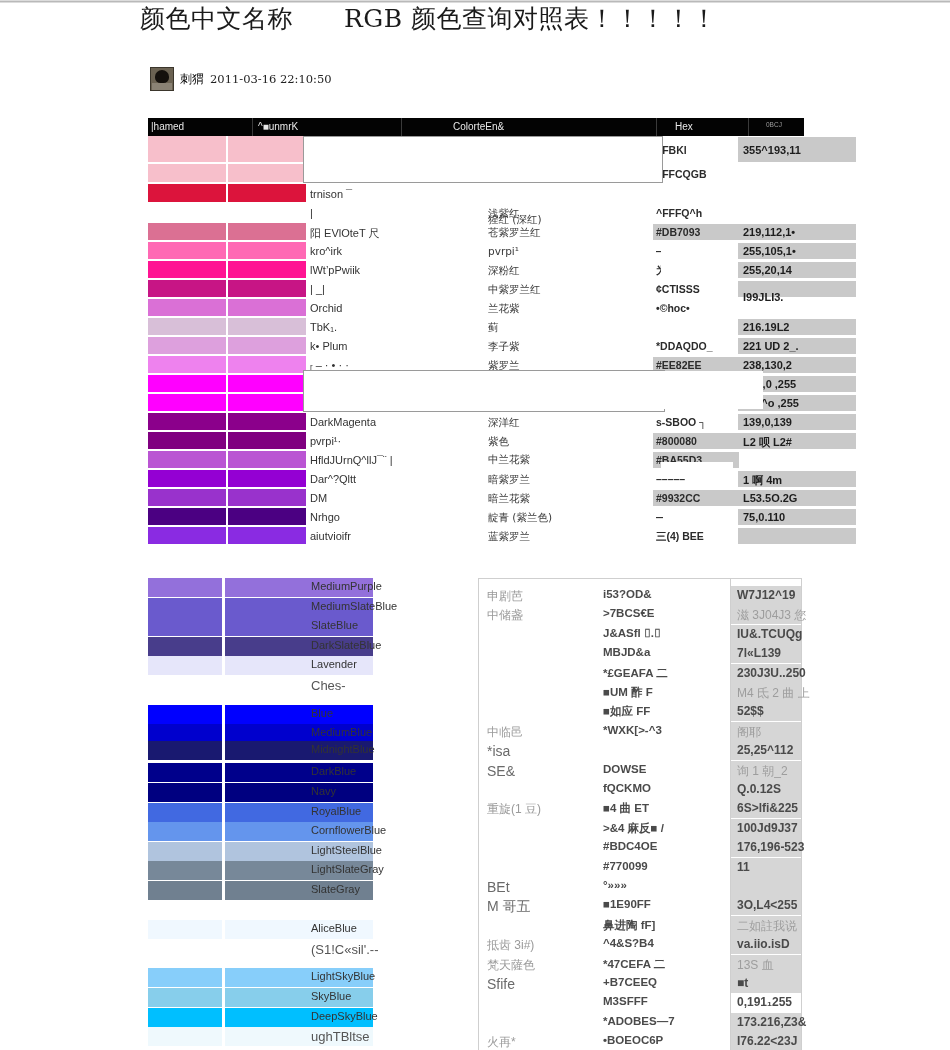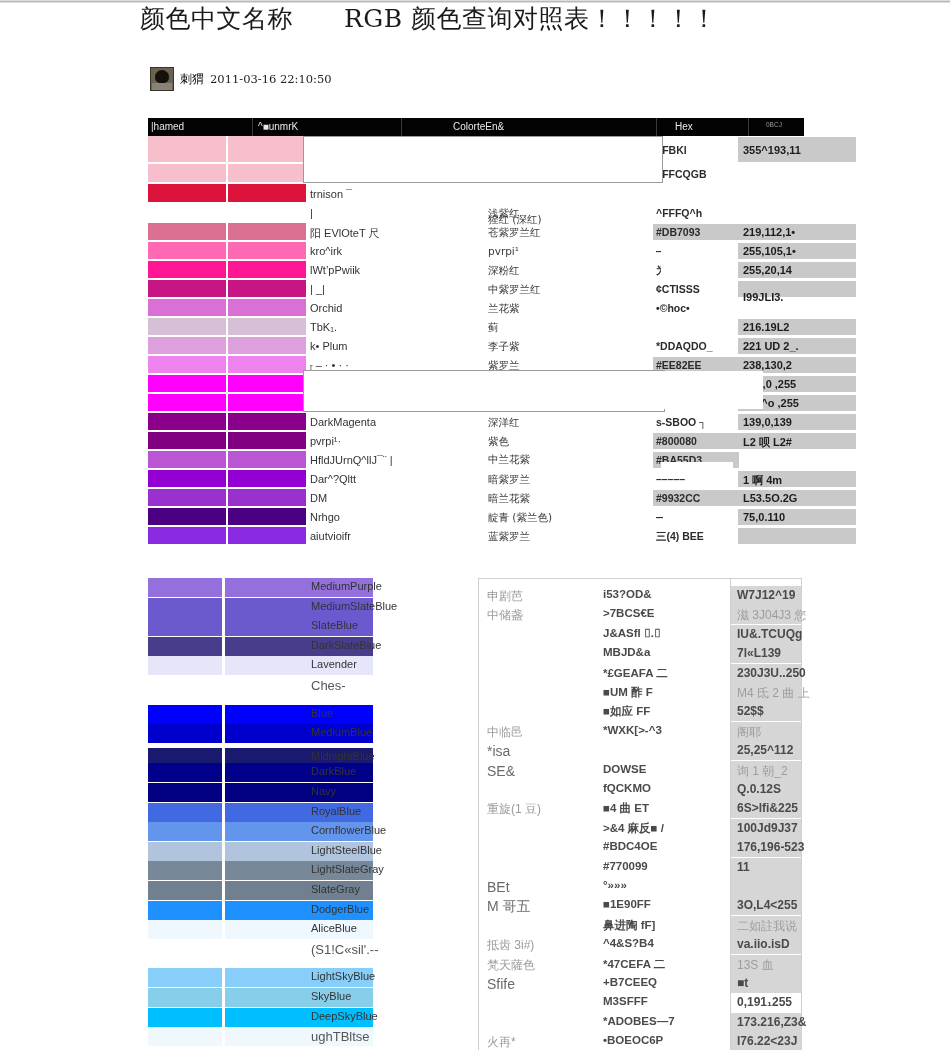--- a/index.html
+++ b/index.html
@@ -321,21 +321,21 @@
     <div class="lrow" style="top: 126.6px;">
       <div class="lswA" style="background: rgb(0, 0, 255);"></div>
       <div class="lswB" style="background: rgb(0, 0, 255);"></div>
       <div class="lname">Blue</div>
     </div>
     <div class="lrow" style="top: 146.2px;">
       <div class="lswA" style="background: rgb(0, 0, 205);"></div>
       <div class="lswB" style="background: rgb(0, 0, 205);"></div>
       <div class="lname">MediumBlue</div>
     </div>
-    <div class="lrow" style="top: 170px;">
+    <div class="lrow" style="top: 163px;">
       <div class="lswA" style="background: rgb(25, 25, 112);"></div>
       <div class="lswB" style="background: rgb(25, 25, 112);"></div>
       <div class="lname">MidnightBlue</div>
     </div>
     <div class="lrow" style="top: 185.4px;">
       <div class="lswA" style="background: rgb(0, 0, 139);"></div>
       <div class="lswB" style="background: rgb(0, 0, 139);"></div>
       <div class="lname">DarkBlue</div>
     </div>
     <div class="lrow" style="top: 205px;">
@@ -360,25 +360,20 @@
     </div>
     <div class="lrow" style="top: 283.4px;">
       <div class="lswA" style="background: rgb(119, 136, 153);"></div>
       <div class="lswB" style="background: rgb(119, 136, 153);"></div>
       <div class="lname">LightSlateGray</div>
     </div>
     <div class="lrow" style="top: 303px;">
       <div class="lswA" style="background: rgb(112, 128, 144);"></div>
       <div class="lswB" style="background: rgb(112, 128, 144);"></div>
       <div class="lname">SlateGray</div>
-    </div>
-    <div class="lrow" style="top: 322.6px;">
-      <div class="lswA" style="background: rgb(30, 144, 255);"></div>
-      <div class="lswB" style="background: rgb(30, 144, 255);"></div>
-      <div class="lname">DodgerBlue</div>
     </div>
     <div class="lrow" style="top: 342.2px;">
       <div class="lswA" style="background: rgb(240, 248, 255);"></div>
       <div class="lswB" style="background: rgb(240, 248, 255);"></div>
       <div class="lname">AliceBlue</div>
     </div>
     <div class="lrow" style="top: 361.8px;">
       <div class="lname faint big">(S1!C«sil'.--</div>
     </div>
     <div class="lrow" style="top: 390.4px;">

